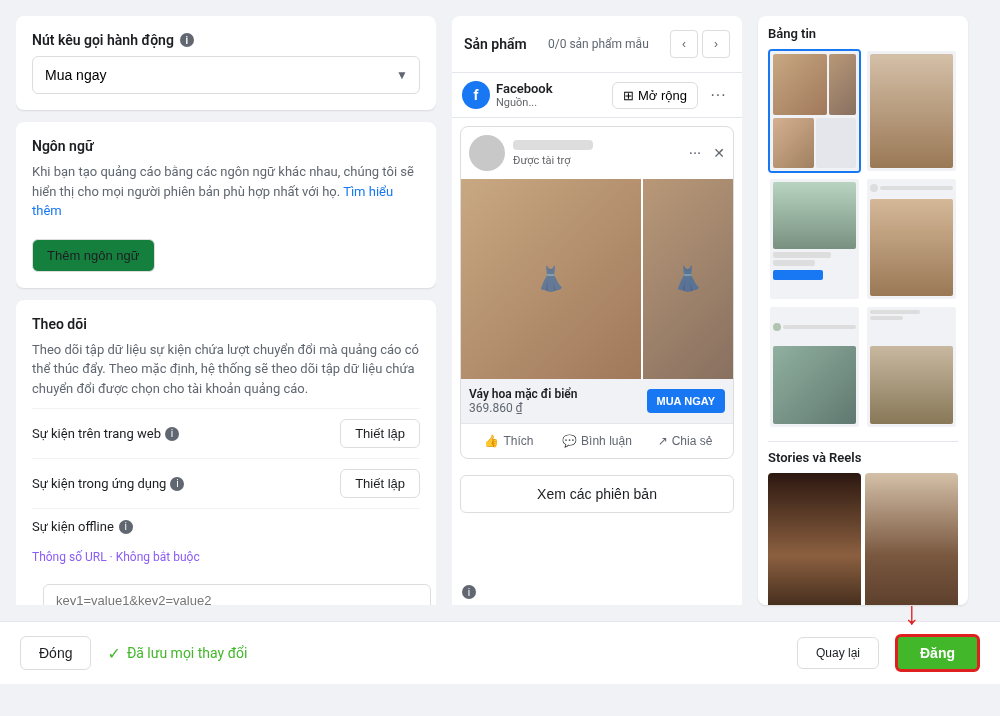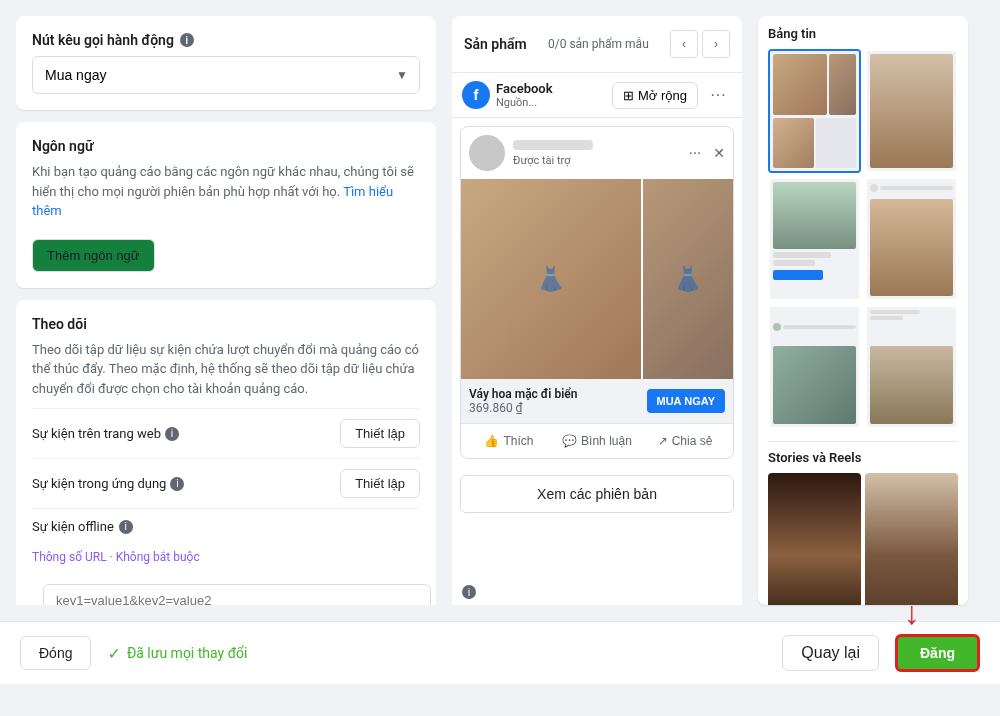--- a/index.html
+++ b/index.html
@@ -558,21 +558,21 @@
       font-size: 16px;
     }
 
     .spacer { flex: 1; }
 
     .btn-back {
       border: 1px solid #ddd;
       background: #fff;
       border-radius: 6px;
       padding: 8px 18px;
-      font-size: 16px;
+      font-size: 12px;
       cursor: pointer;
       color: #1c1e21;
     }
 
     .btn-post {
       background: #42b72a;
       color: #fff;
       border: 3px solid #e02020;
       border-radius: 6px;
       padding: 8px 22px;

